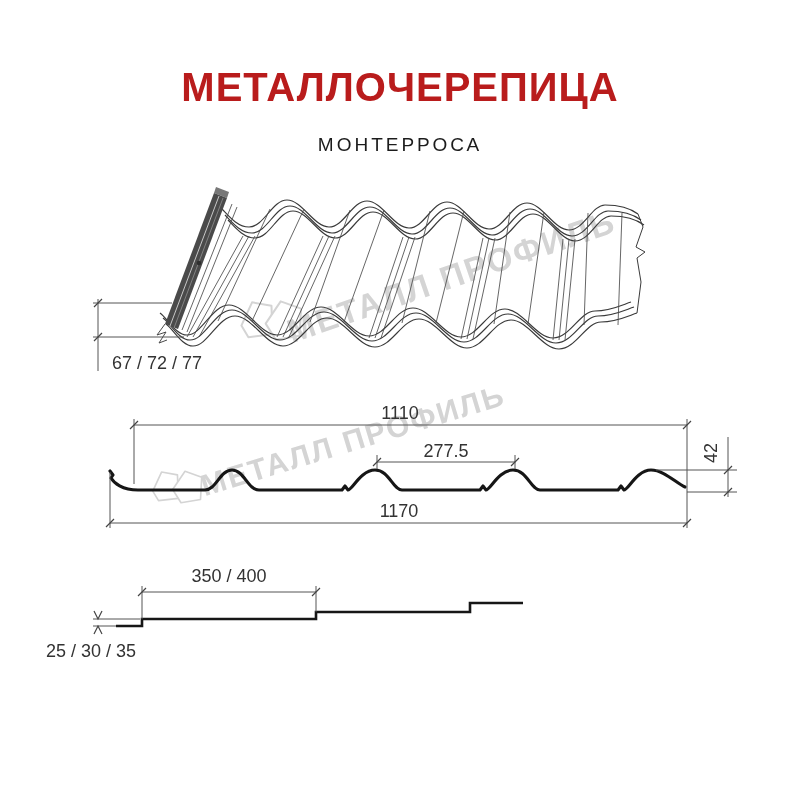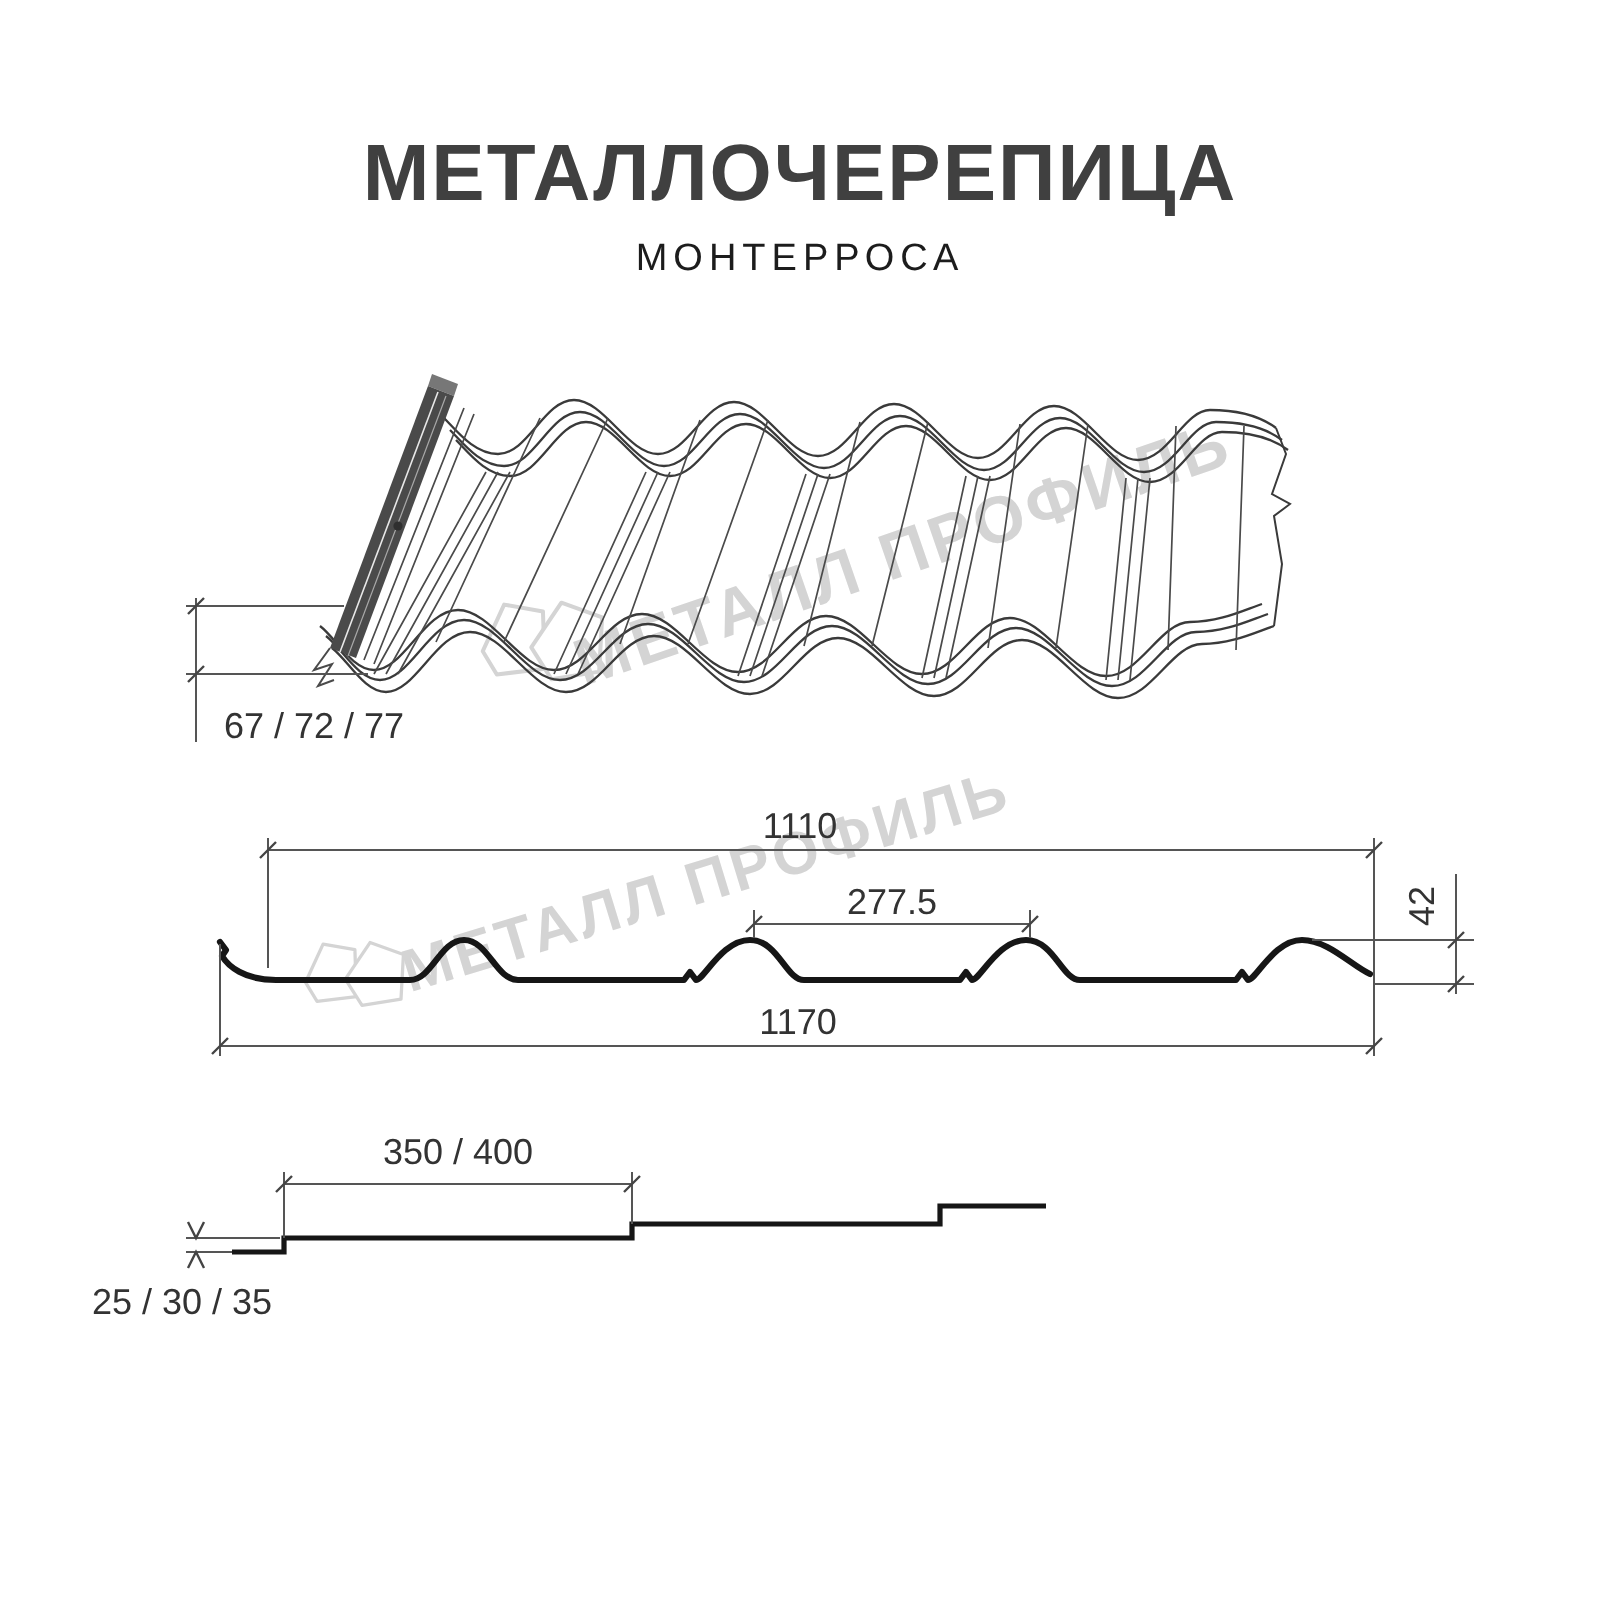--- a/index.html
+++ b/index.html
@@ -2,25 +2,25 @@
 <html><head>
 <meta charset="utf-8">
 <style>
   html,body{margin:0;padding:0;background:#fff;}
   .page{
     position:relative;width:800px;height:800px;background:#fff;overflow:hidden;
     font-family:"Liberation Sans",sans-serif;
   }
   .hdr{position:absolute;left:0;top:66px;width:100%;text-align:center;}
   .hdr-title{
-    font-size:40px;font-weight:bold;letter-spacing:1px;color:#404040;
+    font-size:40px;font-weight:bold;letter-spacing:1px;color:#b91c1c;
     line-height:1.05;
   }
   .hdr-sub{
-    margin-top:11px;font-size:19px;font-weight:400;letter-spacing:3px;color:#1c1c1c;
+    margin-top:26px;font-size:19px;font-weight:400;letter-spacing:3px;color:#1c1c1c;
   }
   svg{position:absolute;left:0;top:0;}
   .dimline{stroke:#555;stroke-width:1;fill:none;}
   .dimtick{stroke:#444;stroke-width:1.2;fill:none;}
   .dimtext{fill:#333;font-size:18px;font-family:"Liberation Sans",sans-serif;}
   .thin{stroke:#3a3a3a;stroke-width:1;fill:none;}
   .thinner{stroke:#4a4a4a;stroke-width:.85;fill:none;}
   .thick{stroke:#161616;stroke-width:3.1;fill:none;stroke-linejoin:round;stroke-linecap:round;}
   .thick2{stroke:#161616;stroke-width:2.6;fill:none;stroke-linejoin:miter;}
   .wm-text{fill:#d4d4d4;font-weight:bold;letter-spacing:2px;font-family:"Liberation Sans",sans-serif;}

